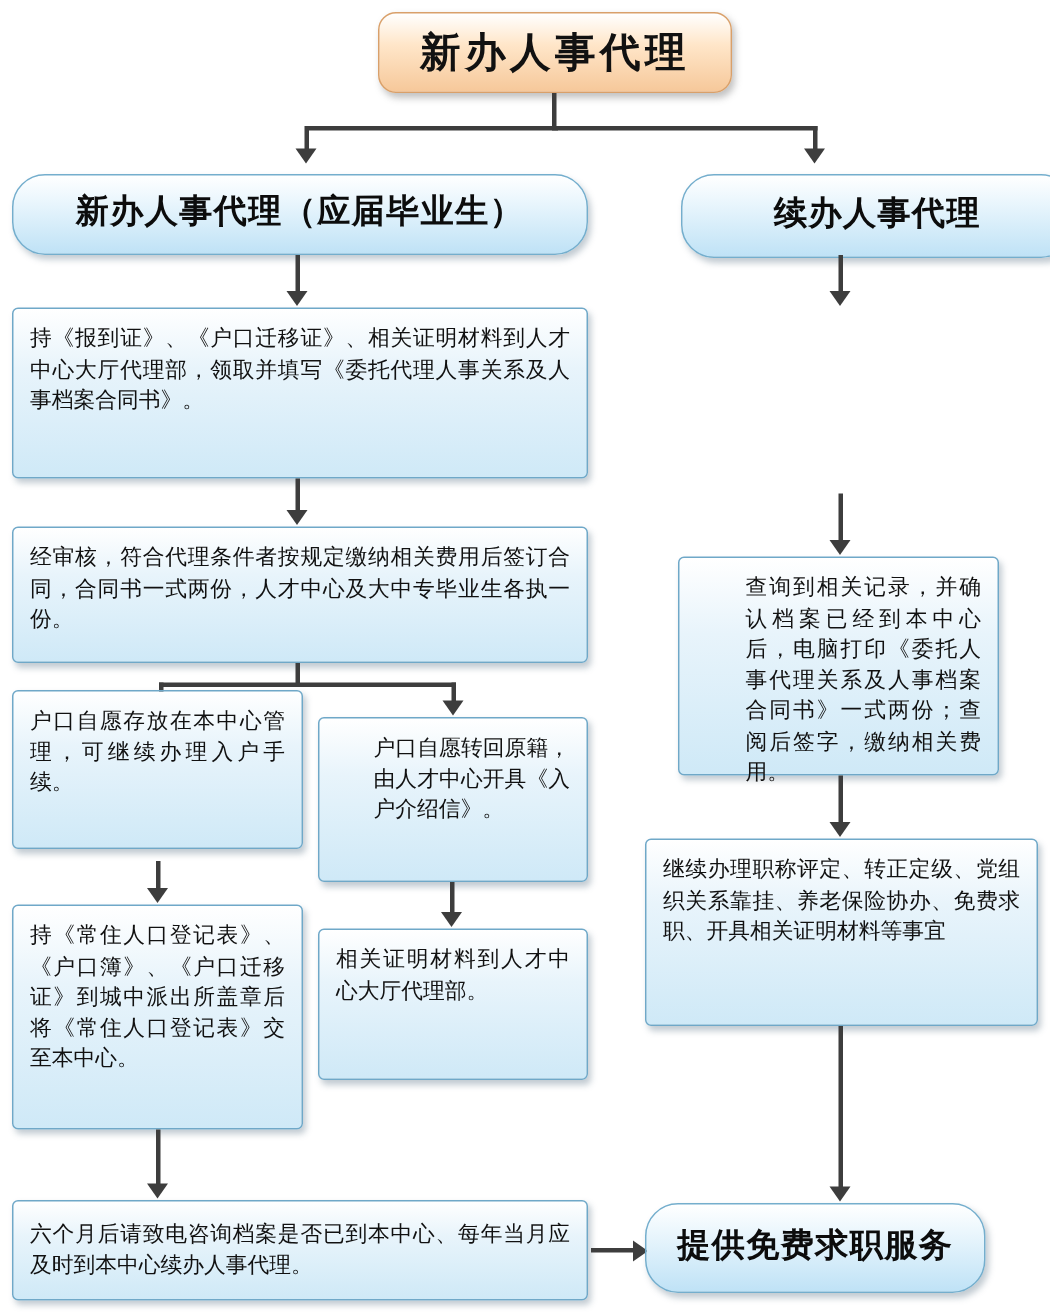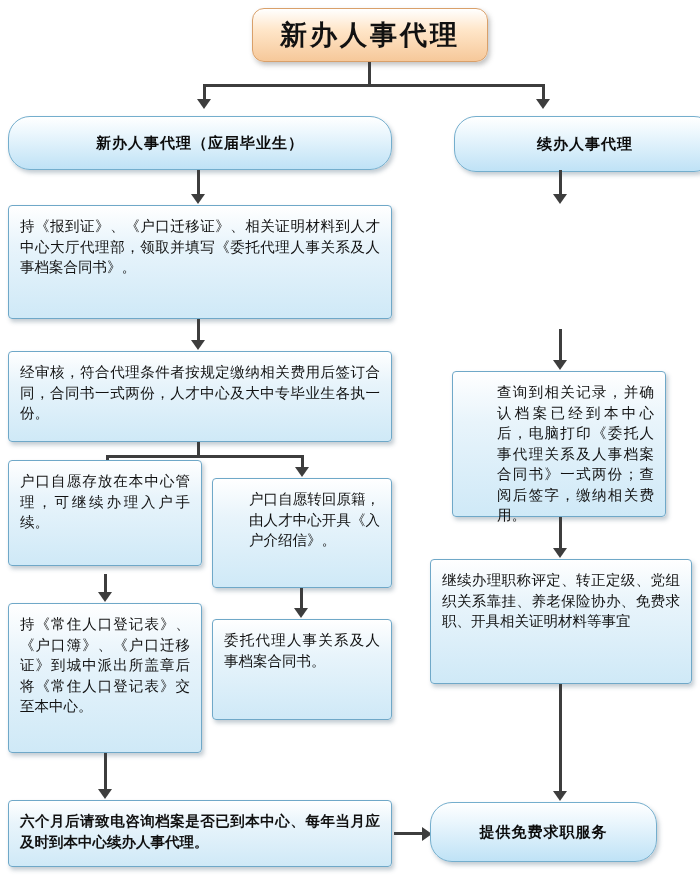--- a/index.html
+++ b/index.html
@@ -54,24 +54,25 @@
   
   .header-box {
     display: flex;
     align-items: center;
     justify-content: center;
     border-radius: 22px;
     background: linear-gradient(to bottom, #ffffff 0%, #ecf7fd 30%, #bfe2f6 100%);
     border: 1px solid #74aecd;
   }
   .header-text {
-    font-size: 15px;
+    font-size: 22px;
     font-weight: bold;
     letter-spacing: 1px;
     color: #0c0c0c;
+    font-family: Liberation Mono, monospace;
   }
 
   
   .text-box {
     padding: 10px 11px;
     font-size: 14.5px;
     text-align: justify;
   }
   .text-box .inner {
     display: block;
@@ -153,27 +154,27 @@
   </div>
 
   <div class="node text-box" style="left:212px; top:478px; width:180px; height:110px;padding-left:36px;">
     <span class="inner">户口自愿转回原籍，由人才中心开具《入户介绍信》。</span>
   </div>
 
   <div class="arrow-line" style="left:300px; top:588px; width:3px; height:21px;"></div>
   <div class="arrow-head-down" style="left:294px; top:608px;"></div>
 
   <div class="node text-box" style="left:212px; top:619px; width:180px; height:101px;">
-    <span class="inner">委托代理人事关系及人事档案合同书。</span>
+    <span class="inner">相关证明材料到人才中心大厅代理部。</span>
   </div>
 
   <div class="arrow-line" style="left:104px; top:753px; width:3px; height:37px;"></div>
   <div class="arrow-head-down" style="left:98px; top:789px;"></div>
 
-  <div class="node text-box" style="left:8px; top:800px; width:384px; height:67px; display:flex; align-items:flex-start;font-weight:bold;">
+  <div class="node text-box" style="left:8px; top:800px; width:384px; height:67px; display:flex; align-items:center;">
     <span class="inner">六个月后请致电咨询档案是否已到本中心、每年当月应及时到本中心续办人事代理。</span>
   </div>
 
   <div class="node header-box" style="left:454px; top:116px; width:262px; height:56px;text-align:right;">
     <span class="header-text">续办人事代理</span>
   </div>
 
   <div class="arrow-line" style="left:559px; top:170px; width:3px; height:25px;"></div>
   <div class="arrow-head-down" style="left:553px; top:194px;"></div>
 

